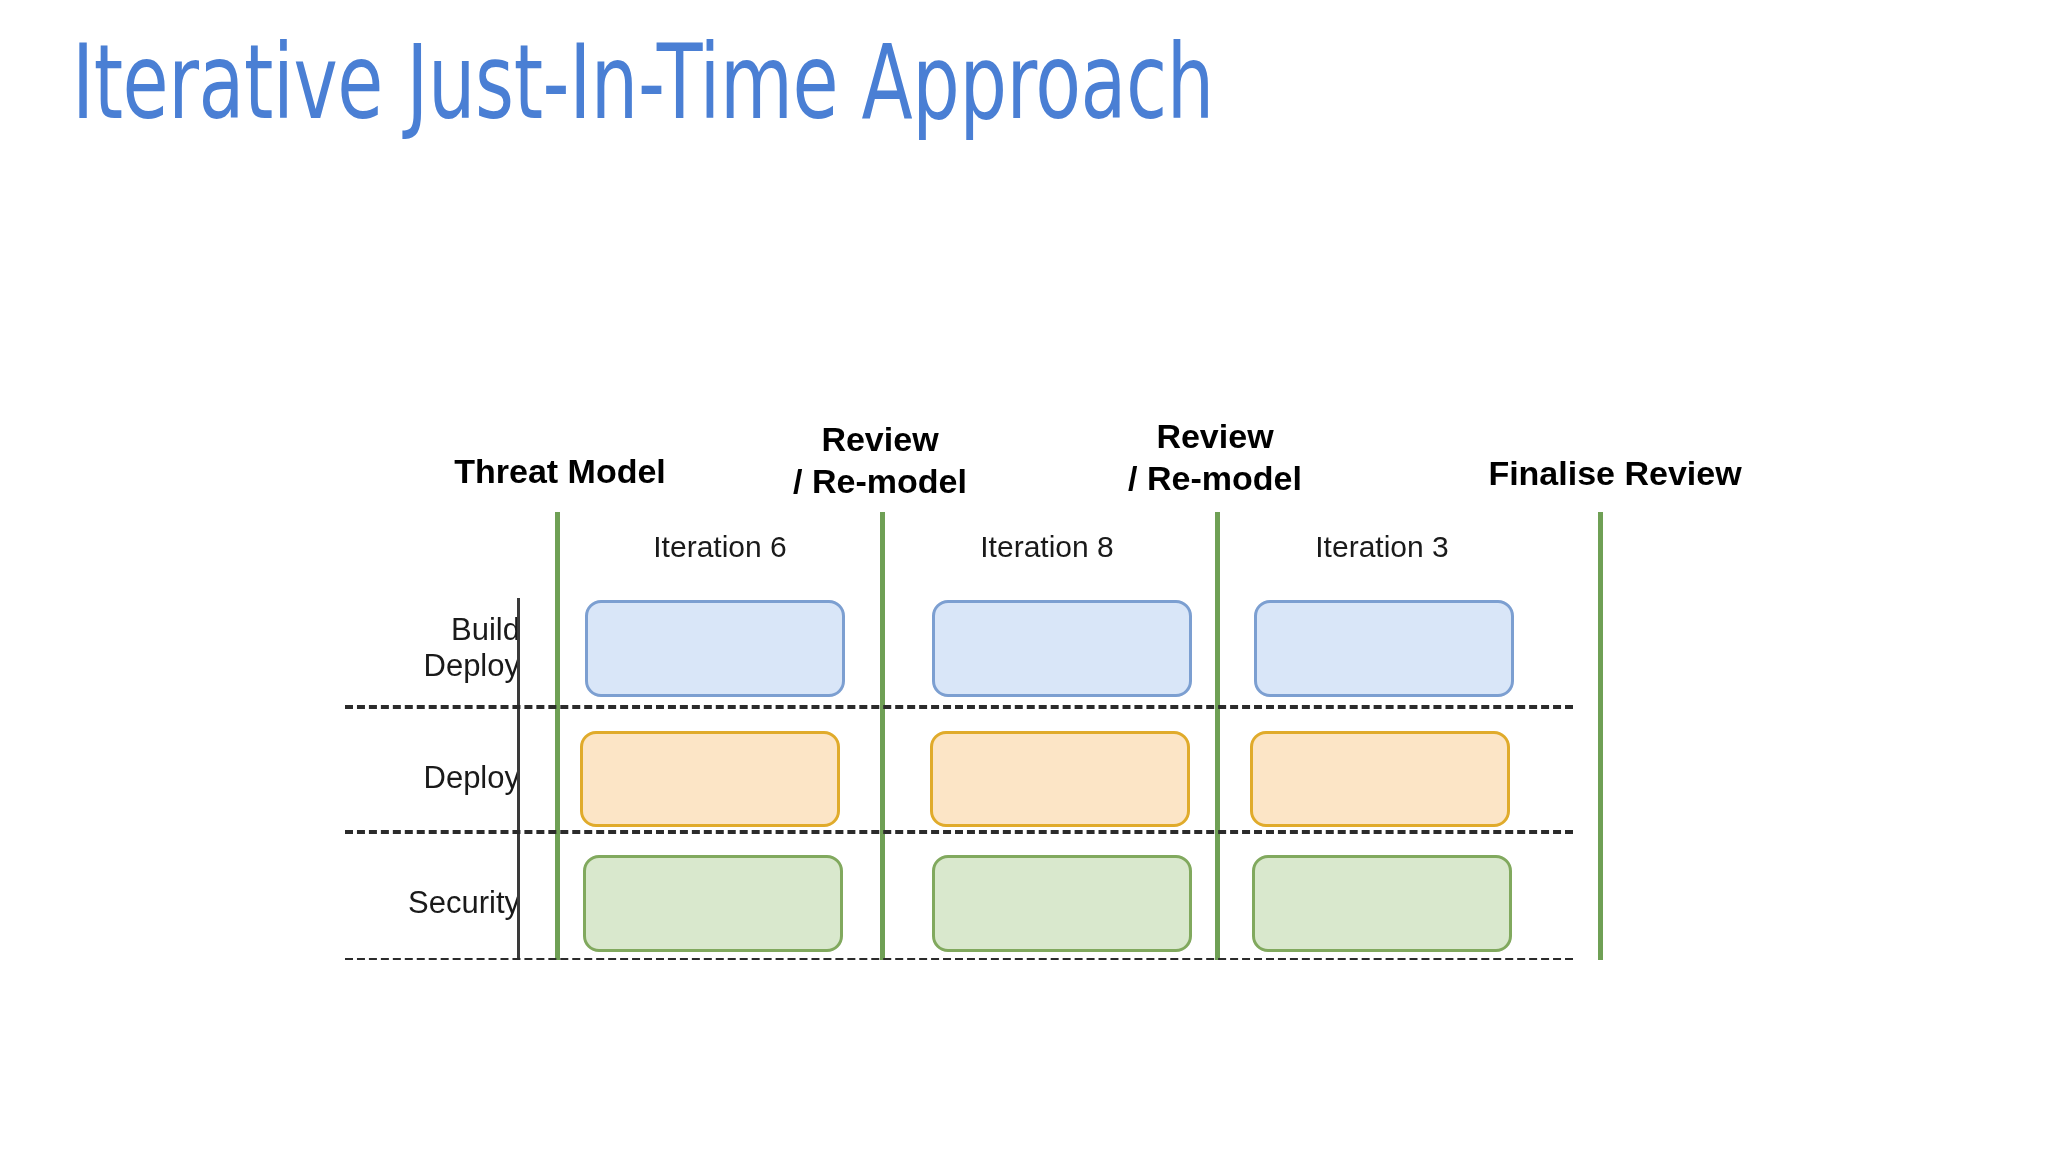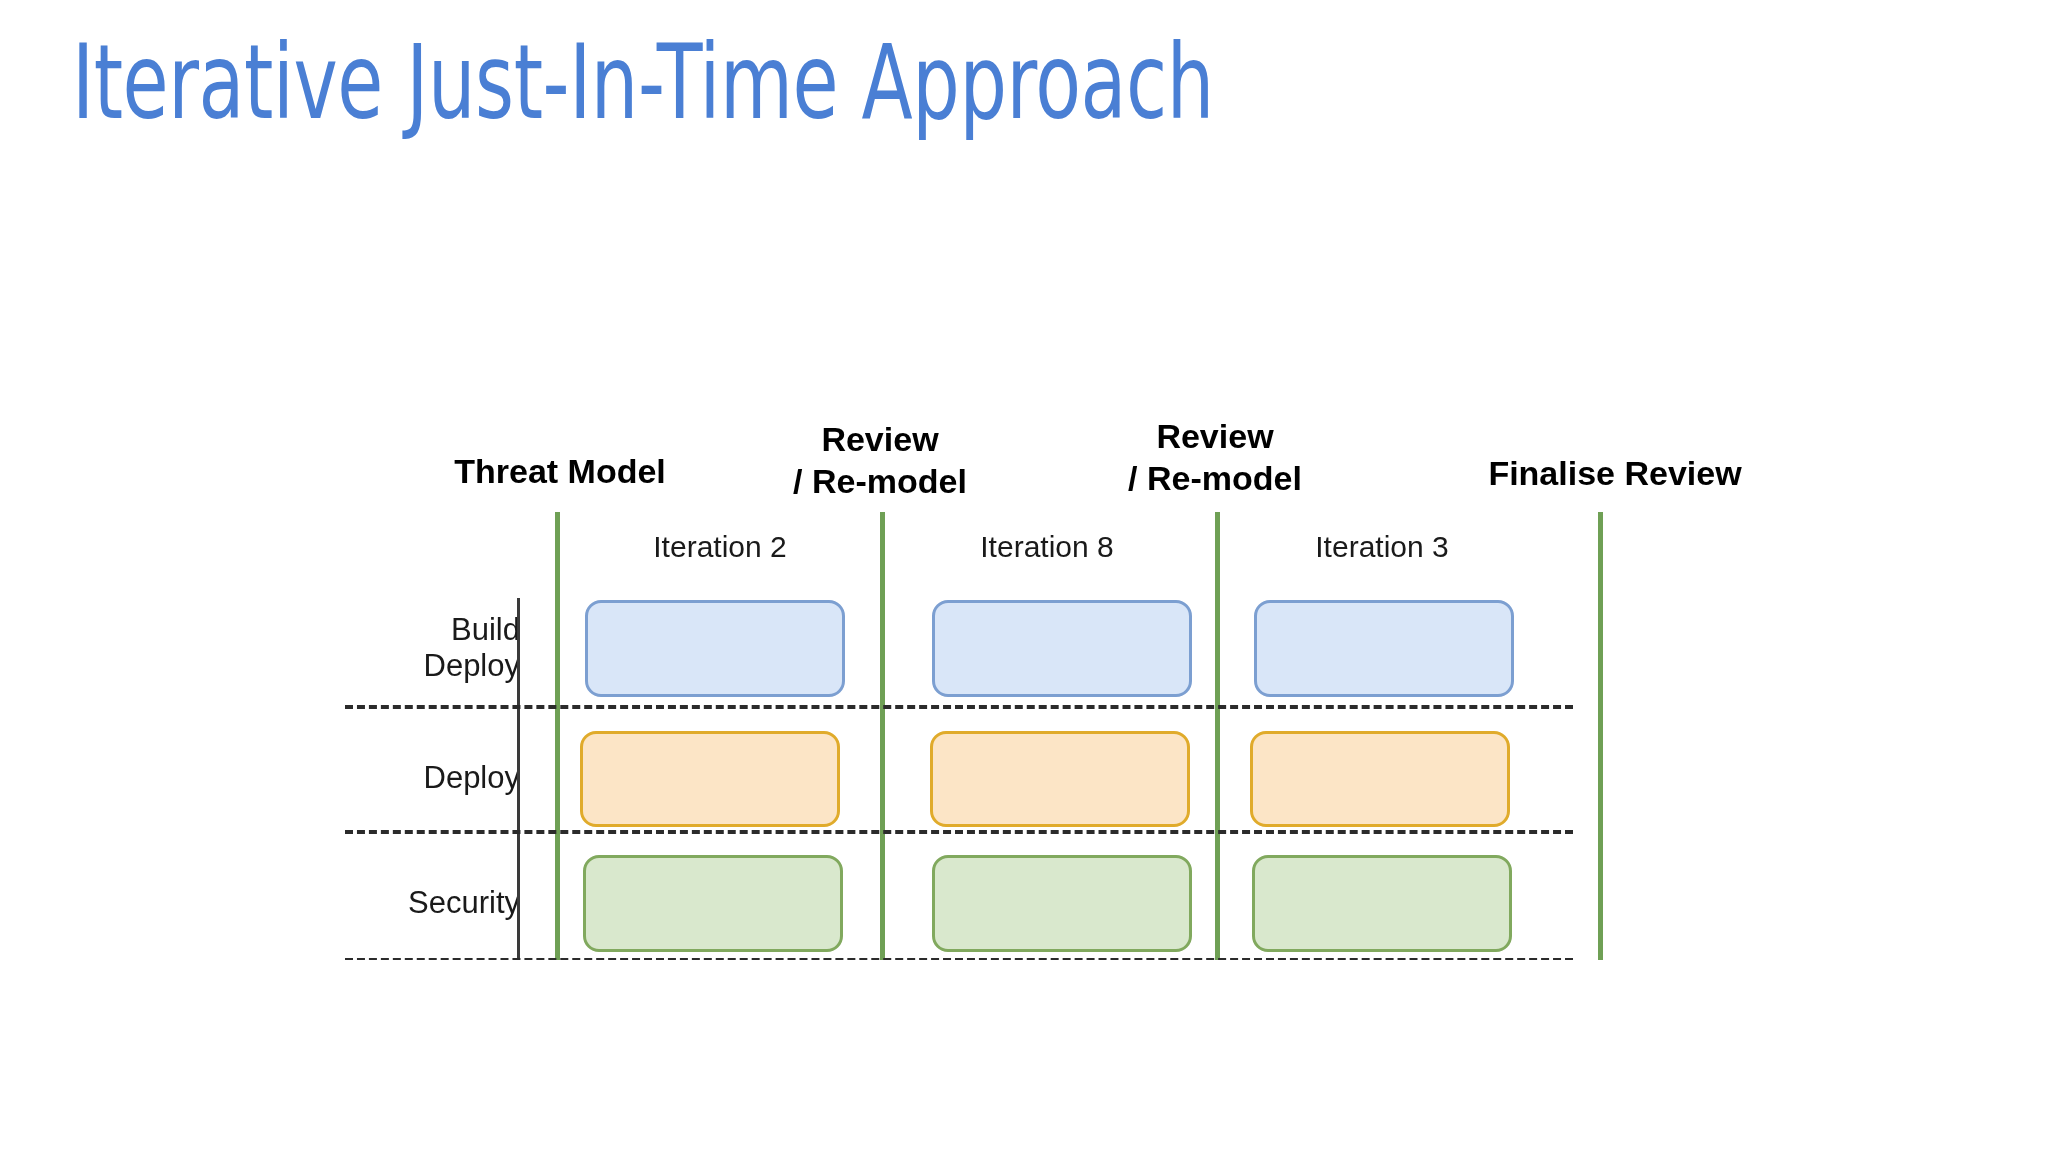--- a/index.html
+++ b/index.html
@@ -178,21 +178,21 @@
     <div class="milestone-label" style="left:1065px; top:415px; width:300px;">Review
 / Re-model</div>
 
     <div class="milestone-label" style="left:1445px; top:440px; width:340px;margin-top:12px;">Finalise Review</div>
 
     <div class="milestone-line" style="left:555px;"></div>
     <div class="milestone-line" style="left:880px;"></div>
     <div class="milestone-line" style="left:1215px;"></div>
     <div class="milestone-line" style="left:1598px;"></div>
 
-    <div class="iteration-label" style="left:560px;">Iteration 2</div>
+    <div class="iteration-label" style="left:560px;">Iteration 6</div>
     <div class="iteration-label" style="left:887px;">Iteration 8</div>
     <div class="iteration-label" style="left:1222px;">Iteration 3</div>
 
     <div class="row-label" style="top:612px;">Build
 Deploy</div>
     <div class="row-label" style="top:760px;">Deploy</div>
     <div class="row-label" style="top:885px;">Security</div>
 
     <div id="category-axis"></div>
 

